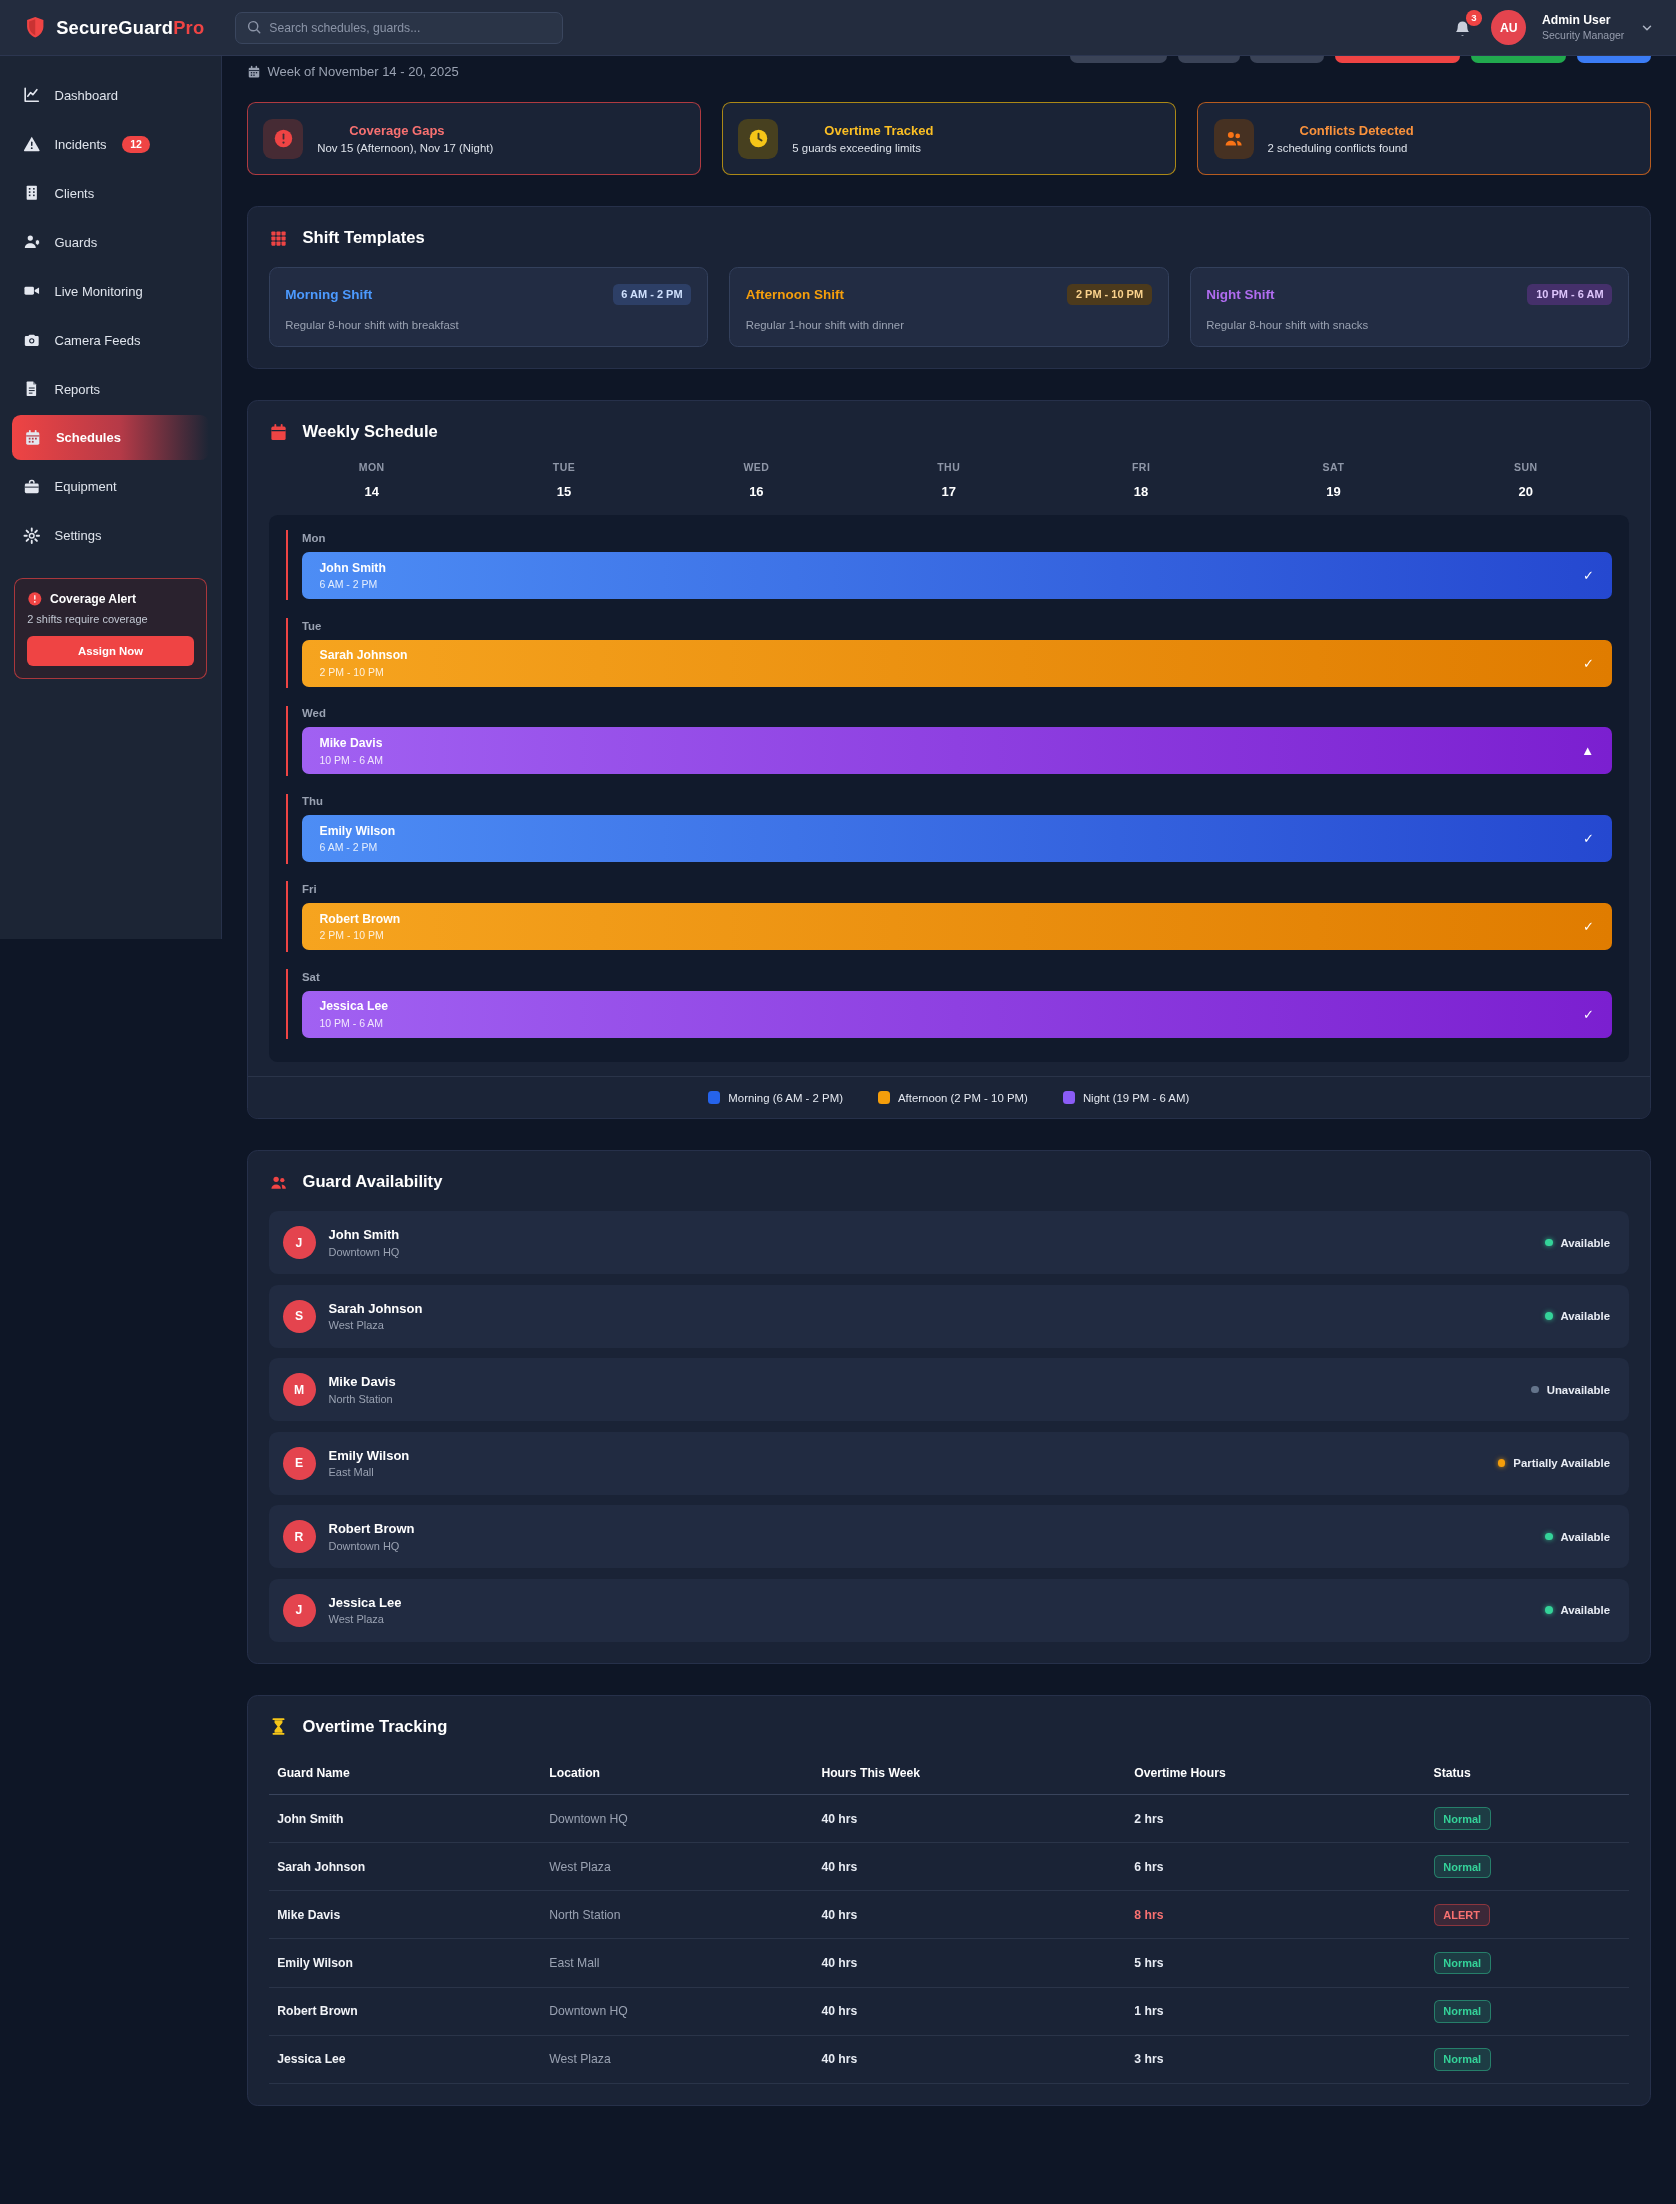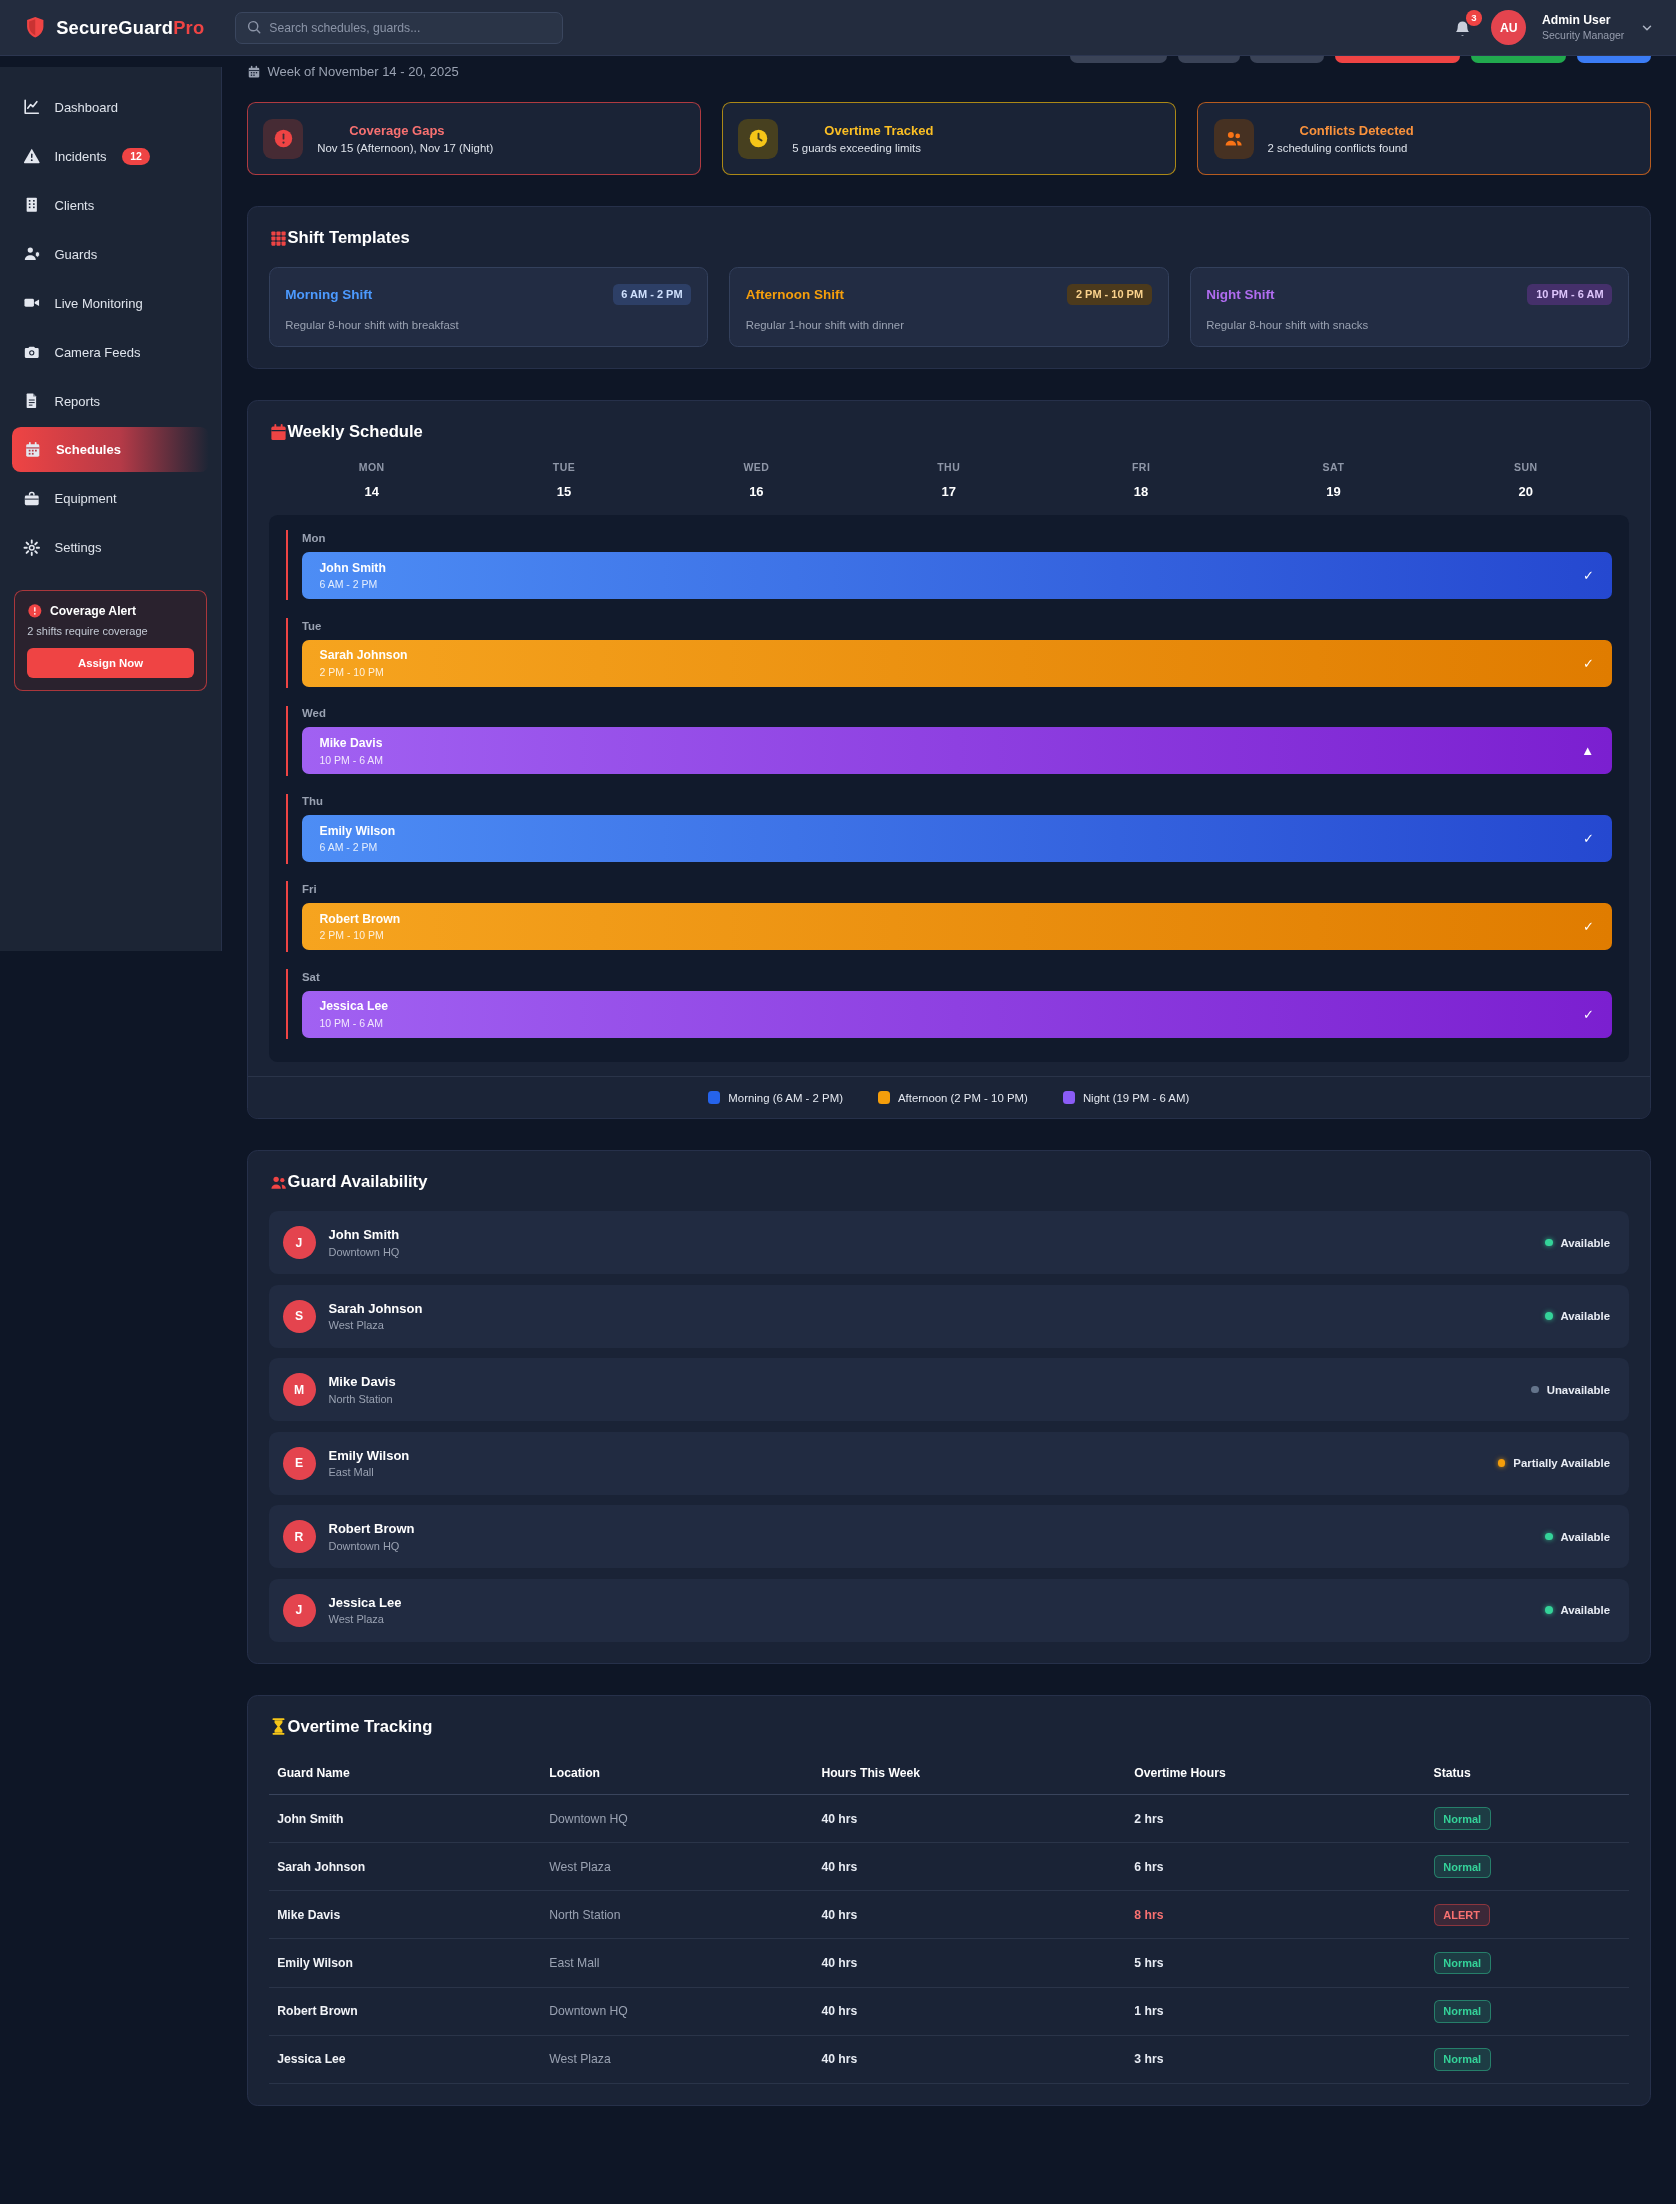--- a/index.html
+++ b/index.html
@@ -27,21 +27,21 @@
     background:#ef4444; border-radius:50%; color:#fff; font-size:9.6px; font-weight:bold;
     display:flex; align-items:center; justify-content:center; padding:0 2.6px; }
   .avatar { width:35px; height:35px; border-radius:50%; background:#e4444e;
     display:flex; align-items:center; justify-content:center; color:#fff;
     font-size:12.2px; font-weight:bold; }
   .user-name { font-size:12.2px; font-weight:bold; color:#ffffff; line-height:1.25; }
   .user-role { font-size:10.5px; color:#969dae; line-height:1.25; }
   .chev-down { width:14px; height:14px; color:#aeb5c4; }
 
   
-  .sidebar { position:absolute; top:67px; left:0; width:222px; height:884px;
+  .sidebar { position:absolute; top:55px; left:0; width:222px; height:884px;
     background:#1c2535; border-right:0.9px solid #27314a; padding:15.7px 0; z-index:4; }
   .nav-item { display:flex; align-items:center; gap:14px; height:49px; padding:0 23px;
     color:#dfe4ec; font-size:13px; cursor:pointer; }
   .nav-ic { width:17.5px; height:17.5px; color:#e3e7ef; flex:0 0 auto; }
   .nav-badge { margin-left:1.7px; background:#ef4444; color:#fff; border-radius:873px;
     font-size:10.5px; font-weight:bold; padding:2.6px 7.9px; }
   .nav-item.active { margin:1.7px 12.2px 1.7px 12.2px; padding:0 12.2px; height:45px; border-radius:8.7px;
     background:linear-gradient(90deg,#ef4444 0%, #b53a47 55%, rgba(181,58,71,0) 100%);
     color:#fff; font-weight:bold; }
   .cov-alert { margin:17.5px 14px 0 14px; border:0.9px solid rgba(239,68,68,.65);
@@ -90,21 +90,21 @@
   .alert-title { font-size:13px; font-weight:bold; margin-bottom:4.4px;margin-left:32px; }
   .red .alert-title { color:#f87171; }
   .yellow .alert-title { color:#fbbf24; }
   .orange .alert-title { color:#fb923c; }
   .alert-sub { font-size:11.4px; color:#dde2ea; }
 
   
   .panel { background:#1a2336; border:0.9px solid #26304a; border-radius:10.5px;
     margin-bottom:31px; overflow:hidden; }
   .panel-pad { padding:21px; }
-  .panel-head { display:flex; align-items:center; gap:0; margin-bottom:19px; }
+  .panel-head { display:flex; align-items:center; gap:15px; margin-bottom:19px; }
   .panel-head .ph-ic { width:19px; height:19px; color:#ef4444; }
   .panel-head .ph-ic.yellow { color:#f5c518; }
   .panel-title { font-size:16.6px; font-weight:bold; color:#ffffff; }
 
   
   .tpl-row { display:grid; grid-template-columns:1fr 1fr 1fr; gap:21px; }
   .tpl-card { background:#222c43; border:0.9px solid #33405c; border-radius:8.7px; padding:15.7px; cursor:pointer; }
   .tpl-top { display:flex; align-items:center; justify-content:space-between; margin-bottom:14px; }
   .tpl-name { font-size:13.5px; font-weight:bold; }
   .tpl-name.blue { color:#4c9aff; }

